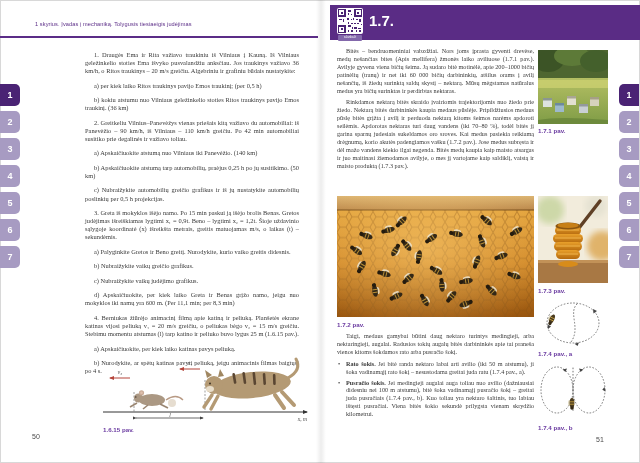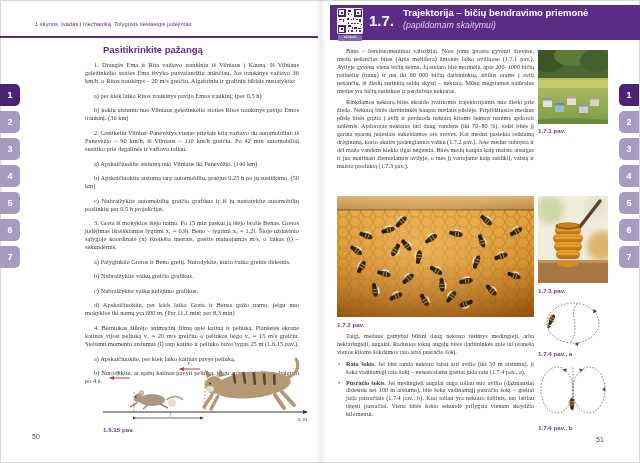--- a/index.html
+++ b/index.html
@@ -68,21 +68,20 @@
     <div class="tab active">1</div>
     <div class="tab">2</div>
     <div class="tab">3</div>
     <div class="tab">4</div>
     <div class="tab">5</div>
     <div class="tab">6</div>
     <div class="tab">7</div>
   </div>
 
   <div class="left-col">
-    <div class="section-heading">Pasitikrinkite pažangą</div>
 
     <p class="p-intro">1. Draugės Ema ir Rita važiavo traukiniu iš Vilniaus į Kauną. Iš Vilniaus geležinkelio stoties Ema išvyko pusvalandžiu anksčiau. Jos traukinys važiavo 36 km/h, o Ritos traukinys – 20 m/s greičiu. Algebriniu ir grafiniu būdais nustatykite:</p>
     <p class="p-part">a) per kiek laiko Ritos traukinys pavijo Emos traukinį; (per 0,5 h)</p>
     <p class="p-part">b) kokiu atstumu nuo Vilniaus geležinkelio stoties Ritos traukinys pavijo Emos traukinį. (36 km)</p>
 
     <p class="p-intro">2. Greitkeliu Vilnius–Panevėžys vienas priešais kitą važiavo du automobiliai: iš Panevėžio – 90 km/h, iš Vilniaus – 110 km/h greičiu. Po 42 min automobiliai susitiko prie degalinės ir važiavo toliau.</p>
     <p class="p-part">a) Apskaičiuokite atstumą nuo Vilniaus iki Panevėžio. (140 km)</p>
     <p class="p-part">b) Apskaičiuokite atstumą tarp automobilių, praėjus 0,25 h po jų susitikimo. (50 km)</p>
     <p class="p-part">c) Nubraižykite automobilių greičio grafikus ir iš jų nustatykite automobilių poslinkių per 0,5 h projekcijas.</p>
 
@@ -199,24 +198,20 @@
         <rect x="17" y="16" width="2" height="1"></rect>
           <rect x="9" y="18" width="1" height="1"></rect>
           <rect x="11" y="18" width="2" height="1"></rect>
         <rect x="15" y="18" width="1" height="1"></rect>
           <rect x="18" y="18" width="1" height="1"></rect>
       </g>
     </svg>
   </div>
   <div class="qr-pill">e-lanka.lt</div>
   <div class="lesson-number">1.7.</div>
-  <div class="lesson-title">
-    <span>Trajektorija – bičių bendravimo priemonė</span>
-    <span class="lesson-subtitle">(papildomam skaitymui)</span>
-  </div>
 
   <div class="right-col">
     <p>Bitės – bendruomeniniai vabzdžiai. Nors joms įprasta gyventi drevėse, medų nešančias bites (Apis mellifera) žmonės laiko aviliuose (1.7.1 pav.). Avilyje gyvena viena bičių šeima. Ją sudaro bitė motinėlė, apie 200–1000 bičių patinėlių (tranų) ir net iki 60 000 bičių darbininkių, atšilus orams į avilį nešančių, iš žiedų surinktą saldų skystį – nektarą. Mūsų mėgstamas natūralus medus yra bičių surinktas ir perdirbtas nektaras.</p>
     <p>Rinkdamos nektarą bitės skraido įvairiomis trajektorijomis nuo žiedo prie žiedo. Nektarą bitės darbininkės kaupia medaus pūslėje. Pripildžiusios medaus pūslę bitės grįžta į avilį ir perduoda nektarą kitoms šeimos narėms apdoroti seilėmis. Apdorotas nektaras turi daug vandens (iki 70–80 %), todėl bitės jį garina sparnų judesiais sukeldamos oro sroves. Kai medus pasiekia reikiamą drėgnumą, korio akutės padengiamos vašku (1.7.2 pav.). Jose medus subręsta ir dėl mažo vandens kiekio ilgai negenda. Bitės medų kaupia kaip maisto atsargas ir juo maitinasi žiemodamos avilyje, o mes jį vartojame kaip saldiklį, vaistą ir maisto produktą (1.7.3 pav.).</p>
   </div>
 
   <div class="photo" style="left:538px;top:50px;width:70px;height:74px;">
     <svg viewBox="0 0 70 74" width="70" height="74">
       <defs>
         <linearGradient id="fieldG" x1="0" y1="0" x2="0" y2="1">

